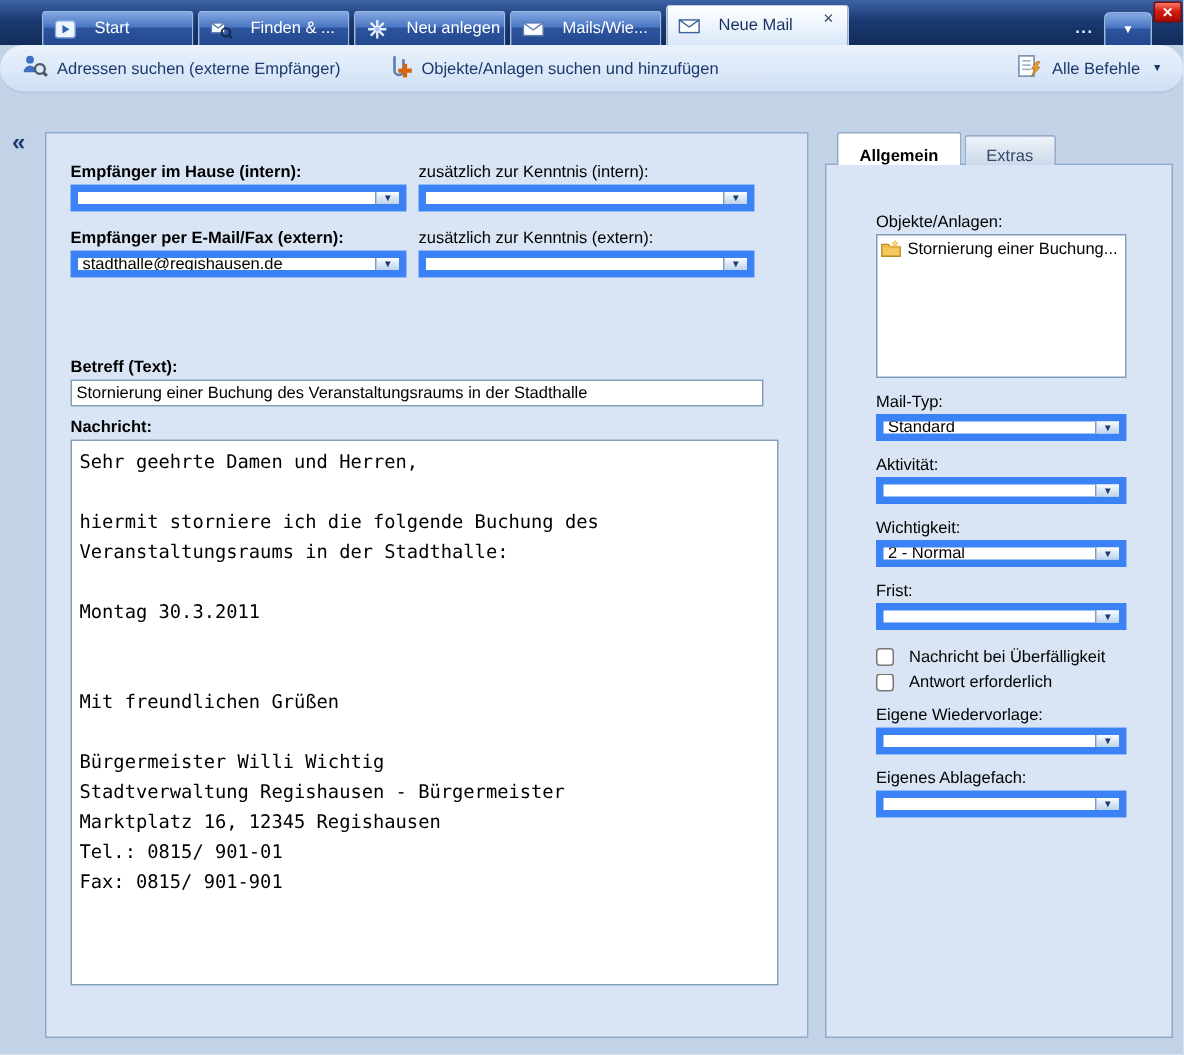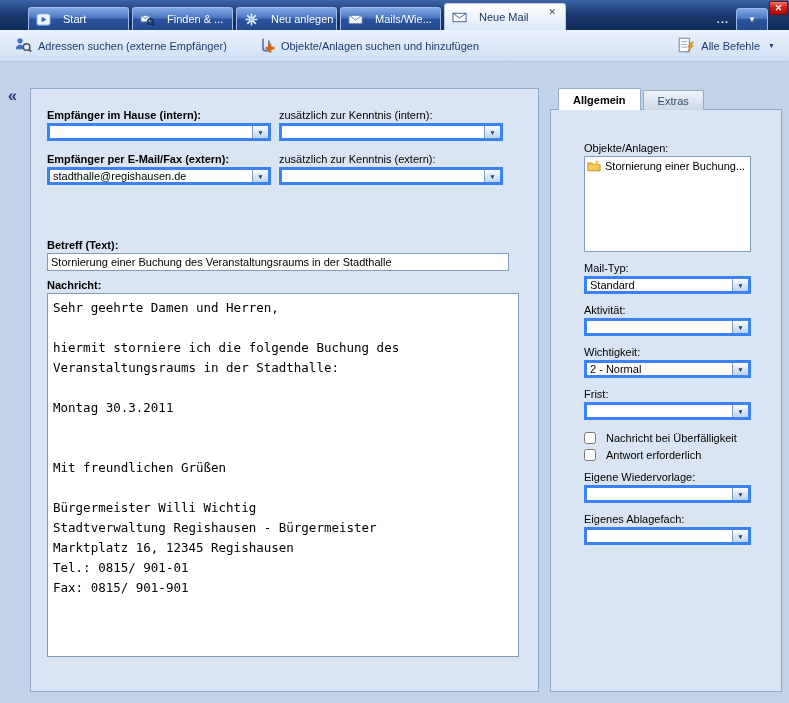--- a/index.html
+++ b/index.html
@@ -48,20 +48,21 @@
   }
   .window-close::after { content: "✕"; font-size: 9px; font-weight: bold; }
 
   
   .toolbar {
     position: absolute; top: 30px; left: 0; right: 0; height: 32px;
     background: linear-gradient(#eaf2fc 0%, #cfe0f4 100%);
     border-bottom: 1px solid #b0c6e1;
     display: flex; align-items: center; gap: 30px; padding: 0 14px;
     color: #1c3a6e;
+    border-radius: 16px;
   }
   .toolbar-item { display: flex; align-items: center; gap: 6px; cursor: default; }
   .toolbar-item svg { width: 18px; height: 18px; }
   .toolbar-item.right { margin-left: auto; }
   .dd-arrow { color: #1c3a6e; font-size: 7px; margin-left: 2px; }
   .dd-arrow::after { content: "▼"; }
 
   .collapse-chevron {
     position: absolute; left: 8px; top: 88px; color: #1c3a6e;
     font-size: 16px; font-weight: bold; line-height: 16px;
@@ -70,21 +71,21 @@
 
   
   .main-panel {
     position: absolute; left: 30px; top: 88px; width: 509px; height: 604px;
     background: #d9e5f4; border: 1px solid #8fa9c9; padding: 20px 16px 14px 16px;
   }
   .pair-grid { display: grid; grid-template-columns: 224px 224px; column-gap: 8px; row-gap: 2px; margin-bottom: 12px; }
   .flabel { display: block; }
   .flabel.b { font-weight: bold; }
 
-  .combo { display: flex; height: 18px; border: 3px solid #3b82f6; background: #fff; }
+  .combo { display: flex; height: 18px; border: 5px solid #3b82f6; background: #fff; }
   .combo input {
     flex: 1 1 auto; min-width: 0; border: none; outline: none; padding: 0 3px;
     font: 11px "Liberation Sans", sans-serif; background: transparent;
   }
   .combo-btn {
     flex: 0 0 16px; border-left: 1px solid #7f9db9;
     background: linear-gradient(#fdfeff 0%, #dce9f7 45%, #bfd4ec 100%);
     display: flex; align-items: center; justify-content: center; color: #1d3b6b;
   }
   .combo-btn::after { content: "▼"; font-size: 6.5px; }
@@ -99,21 +100,21 @@
     width: 472px; height: 364px; margin-top: 2px; display: block;
     border: 1px solid #7f9db9; background: #fff; resize: none; outline: none;
     font-family: "DejaVu Sans Mono", "Liberation Mono", monospace;
     font-size: 12.5px; line-height: 20px; padding: 4px 5px; color: #000;
   }
 
   
   .side-tabs { position: absolute; left: 558px; top: 88px; height: 22px; display: flex; align-items: flex-end; z-index: 2; }
   .side-tab {
     height: 20px; padding: 0 14px; margin-right: 2px;
-    display: flex; align-items: center;
+    display: flex; align-items: flex-end;
     border: 1px solid #94acc9; border-bottom: none; border-radius: 2px 2px 0 0;
     background: linear-gradient(#eef3f9 0%, #ccd9ea 100%); color: #33496b;
   }
   .side-tab.active { height: 22px; background: #fff; font-weight: bold; color: #000; }
   .side-tab.wide { padding: 0 14px; }
   .side-panel {
     position: absolute; left: 550px; top: 109px; width: 232px; height: 583px;
     background: #d9e5f4; border: 1px solid #8fa9c9; padding: 32px 30px 0 33px; overflow: hidden;
   }
   .side-panel .flabel { margin-bottom: 2px; }

